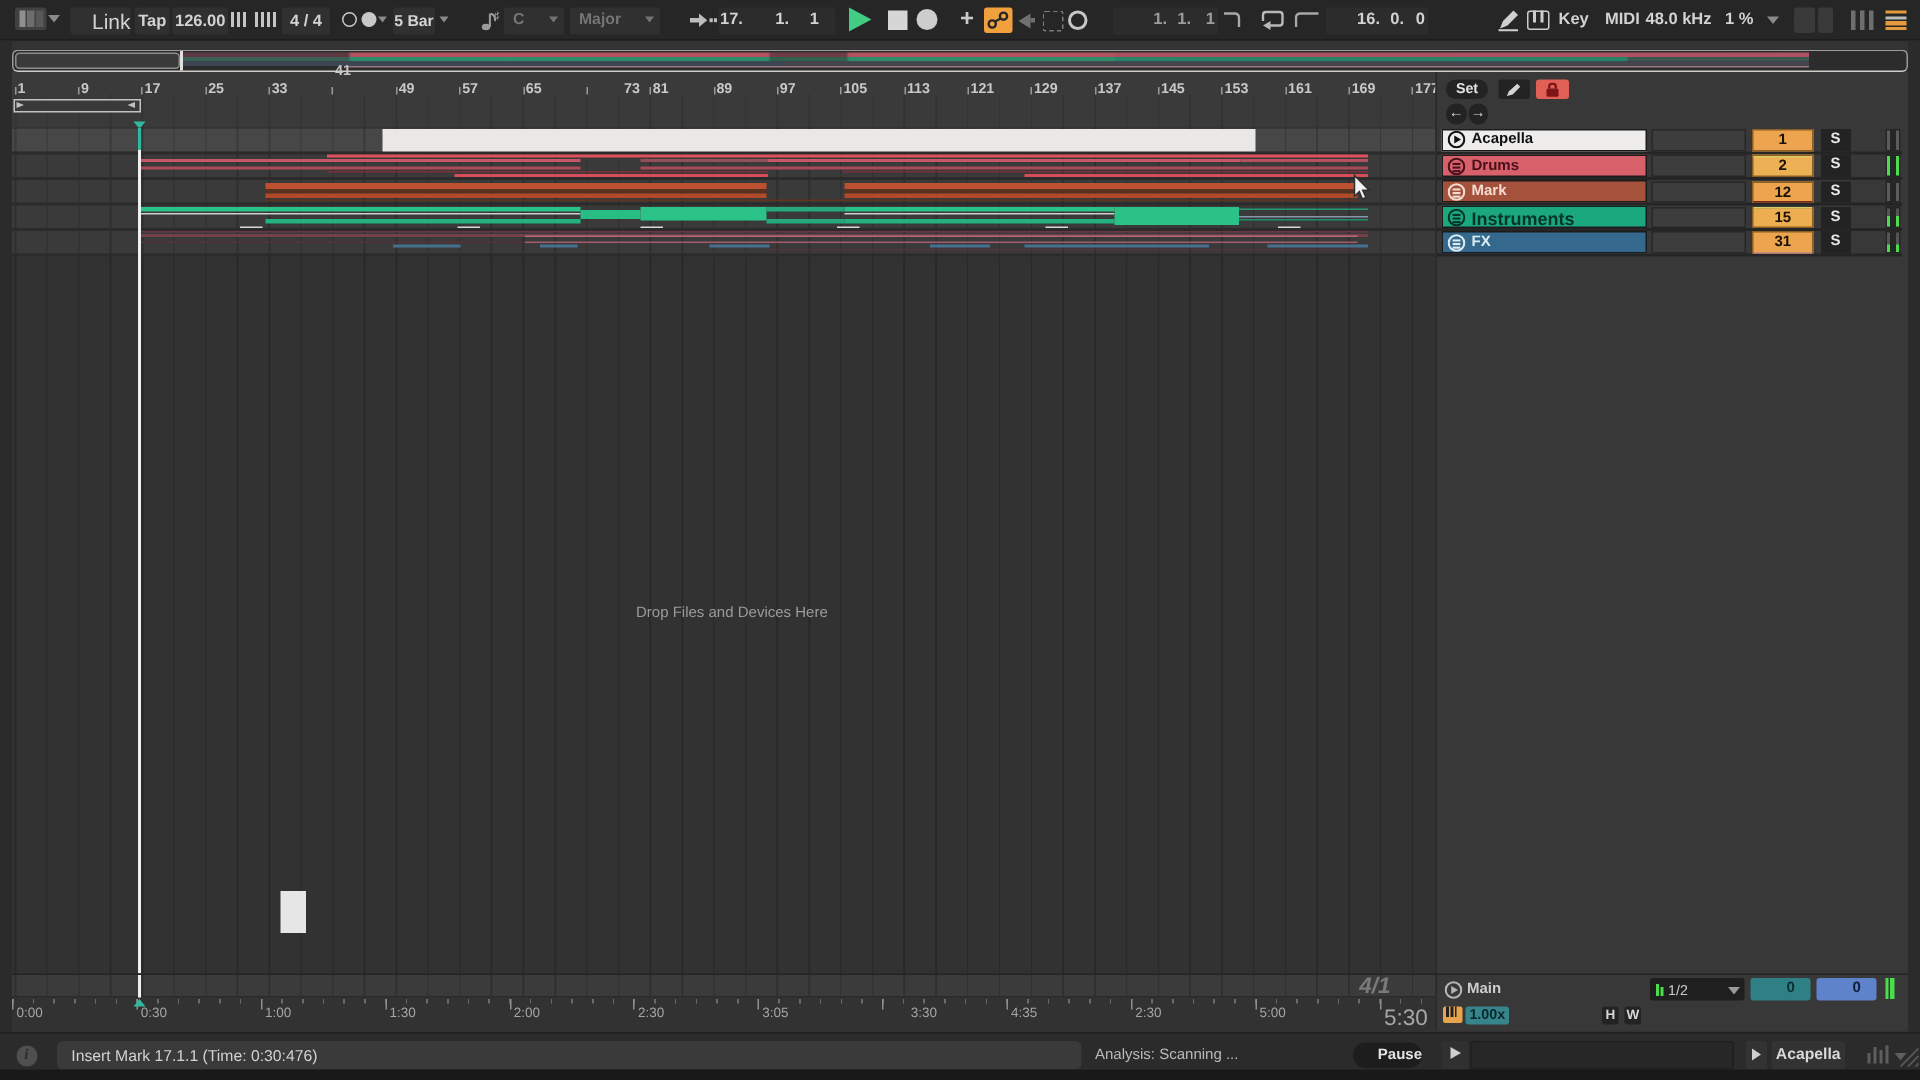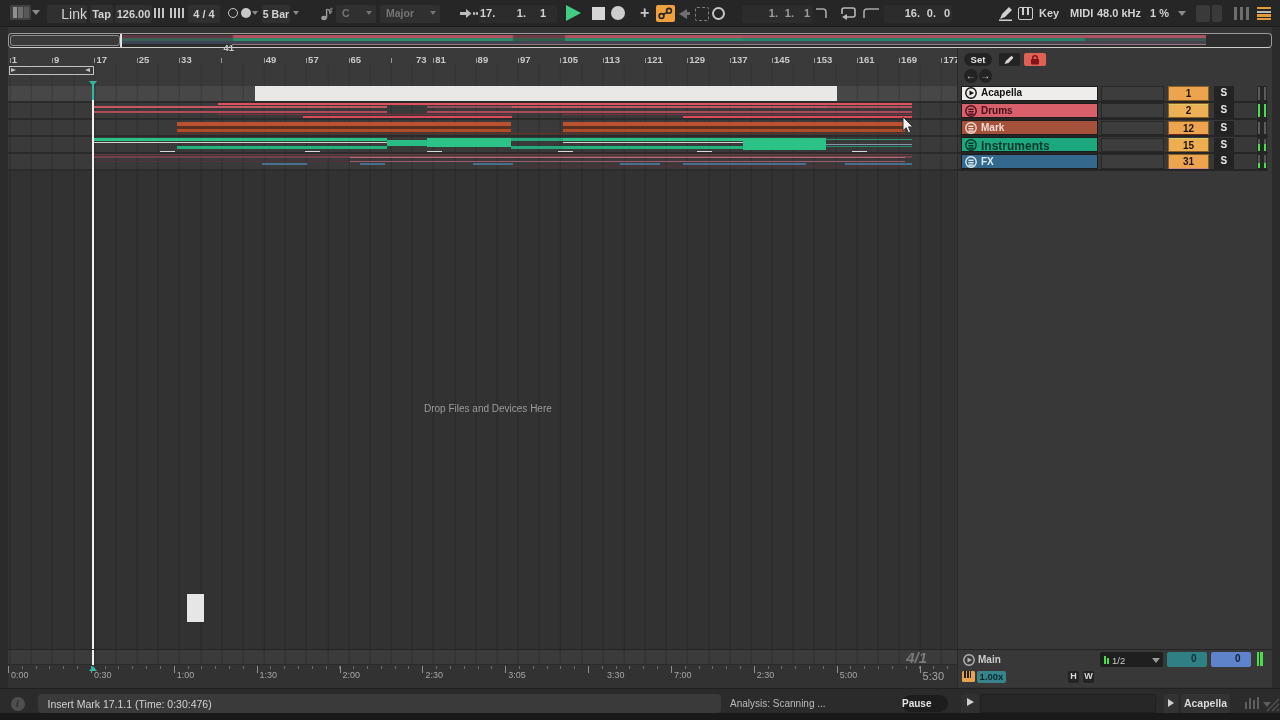--- a/index.html
+++ b/index.html
@@ -346,27 +346,27 @@
 <div class="t" style="left:259.6px;top:670px;color:#a5a5a5;font-size:9px;">1:30</div>
 <div class="a" style="left:339.5px;top:665.5px;width:1px;height:7px;background:#8f8f8f;"></div>
 <div class="t" style="left:342.5px;top:670px;color:#a5a5a5;font-size:9px;">2:00</div>
 <div class="a" style="left:422.4px;top:665.5px;width:1px;height:7px;background:#8f8f8f;"></div>
 <div class="t" style="left:425.4px;top:670px;color:#a5a5a5;font-size:9px;">2:30</div>
 <div class="a" style="left:505.2px;top:665.5px;width:1px;height:7px;background:#8f8f8f;"></div>
 <div class="t" style="left:508.2px;top:670px;color:#a5a5a5;font-size:9px;">3:05</div>
 <div class="a" style="left:588.1px;top:665.5px;width:1px;height:7px;background:#8f8f8f;"></div>
 <div class="t" style="left:591.1px;top:670px;color:#a5a5a5;font-size:9px;margin-left:16px;">3:30</div>
 <div class="a" style="left:671px;top:665.5px;width:1px;height:7px;background:#8f8f8f;"></div>
-<div class="t" style="left:674px;top:670px;color:#a5a5a5;font-size:9px;">7:00</div>
+<div class="t" style="left:674px;top:670px;color:#a5a5a5;font-size:9px;">4:35</div>
 <div class="a" style="left:753.8px;top:665.5px;width:1px;height:7px;background:#8f8f8f;"></div>
 <div class="t" style="left:756.8px;top:670px;color:#a5a5a5;font-size:9px;">2:30</div>
 <div class="a" style="left:836.7px;top:665.5px;width:1px;height:7px;background:#8f8f8f;"></div>
 <div class="t" style="left:839.7px;top:670px;color:#a5a5a5;font-size:9px;">5:00</div>
 <div class="a" style="left:919.6px;top:665.5px;width:1px;height:7px;background:#8f8f8f;"></div>
-<div class="t" style="left:922.6px;top:670px;color:#a5a5a5;font-size:11px;">5:30</div>
+<div class="t" style="left:922.6px;top:670px;color:#a5a5a5;font-size:15px;">5:30</div>
 <div class="a" style="left:88.5px;top:665.8px;width:0;height:0;border-left:4.5px solid transparent;border-right:4.5px solid transparent;border-bottom:5.5px solid #30b9a0;"></div>
 <div class="t" style="left:880px;top:649px;width:47px;text-align:right;color:#7a7a7a;font-size:15px;font-weight:bold;font-style:italic;">4/1</div>
 <div class="a" style="left:957px;top:650.2px;width:315px;height:37px;background:#383838;border-left:1px solid #292929;"></div>
 <svg class="a" style="left:963px;top:653.5px;" width="12" height="12">
     <circle cx="6" cy="6" r="5.2" fill="none" stroke="#b5b5b5" stroke-width="1.4"></circle>
     <path d="M4.5,3.4 L9,6 L4.5,8.6 Z" fill="#b5b5b5"></path>
   </svg>
 <div class="t" style="left:978px;top:654px;color:#cccccc;font-size:10px;font-weight:bold;">Main</div>
 <div class="a" style="left:1100px;top:652px;width:63px;height:14.5px;background:#1f1f1f;border-radius:2px;"></div>
 <div class="a" style="left:1103.5px;top:655.5px;width:2px;height:8px;background:#4ade4d;"></div>
@@ -382,21 +382,21 @@
 <div class="a" style="left:967.2px;top:671px;width:1.4px;height:7px;background:#222222;"></div>
 <div class="a" style="left:970px;top:671px;width:1.4px;height:7px;background:#222222;"></div>
 <div class="a" style="left:977px;top:671px;width:29px;height:11.5px;background:#37858b;border-radius:2px;color:#06282c;font-size:9.5px;font-weight:bold;text-align:center;line-height:11.5px;">1.00x</div>
 <div class="a" style="left:1068px;top:671px;width:11px;height:11.5px;background:#232323;border-radius:2px;color:#d8d8d8;font-size:9px;font-weight:bold;text-align:center;line-height:11.5px;">H</div>
 <div class="a" style="left:1083px;top:671px;width:11px;height:11.5px;background:#232323;border-radius:2px;color:#d8d8d8;font-size:9px;font-weight:bold;text-align:center;line-height:11.5px;">W</div>
 <div class="a" style="left:0px;top:687.5px;width:1280px;height:25.5px;background:#2b2b2b;border-top:1px solid #202020;"></div>
 <div class="a" style="left:10.5px;top:697px;width:14px;height:14px;background:#4f4f4f;border-radius:50%;color:#2b2b2b;font-size:10px;font-weight:bold;text-align:center;line-height:14px;font-family:'Liberation Serif',serif;font-style:italic;">i</div>
 <div class="a" style="left:38px;top:693.5px;width:683px;height:19.5px;background:#3a3a3a;border-radius:4px;"></div>
 <div class="t" style="left:47.5px;top:697.5px;color:#d2d2d2;font-size:10.5px;">Insert Mark 17.1.1 (Time: 0:30:476)</div>
 <div class="t" style="left:730px;top:698px;color:#bababa;font-size:10px;">Analysis: Scanning ...</div>
-<div class="a" style="left:902px;top:694.5px;width:46px;height:17px;background:#1d1d1d;border-radius:9px;color:#e3e3e3;font-size:10px;font-weight:bold;text-align:left;line-height:17px;">Pause</div>
+<div class="a" style="left:902px;top:694.5px;width:46px;height:17px;background:#1d1d1d;border-radius:9px;color:#e3e3e3;font-size:10px;font-weight:bold;text-align:right;line-height:17px;">Pause</div>
 <div class="a" style="left:961px;top:693.5px;width:18px;height:19.5px;background:#303030;border-radius:2px;"></div>
 <div class="a" style="left:966.5px;top:698px;width:0;height:0;border-top:4.5px solid transparent;border-bottom:4.5px solid transparent;border-left:7px solid #cfcfcf;"></div>
 <div class="a" style="left:980px;top:693.5px;width:176px;height:19.5px;background:#272727;border:1px solid #1f1f1f;border-radius:2px;"></div>
 <div class="a" style="left:1164px;top:693.5px;width:14px;height:19.5px;background:#333333;border-radius:2px;"></div>
 <div class="a" style="left:1168px;top:699px;width:0;height:0;border-top:4px solid transparent;border-bottom:4px solid transparent;border-left:6px solid #cfcfcf;"></div>
 <div class="a" style="left:1181px;top:693.5px;width:49px;height:19.5px;background:#333333;border-radius:2px;color:#d8d8d8;font-size:10.5px;font-weight:bold;text-align:center;line-height:19.5px;">Acapella</div>
 <div class="a" style="left:1245px;top:702px;width:2.4px;height:7px;background:#5e5e5e;"></div>
 <div class="a" style="left:1249px;top:698px;width:2.4px;height:11px;background:#5e5e5e;"></div>
 <div class="a" style="left:1253px;top:700px;width:2.4px;height:9px;background:#5e5e5e;"></div>
 <div class="a" style="left:1257px;top:697px;width:2.4px;height:12px;background:#5e5e5e;"></div>

